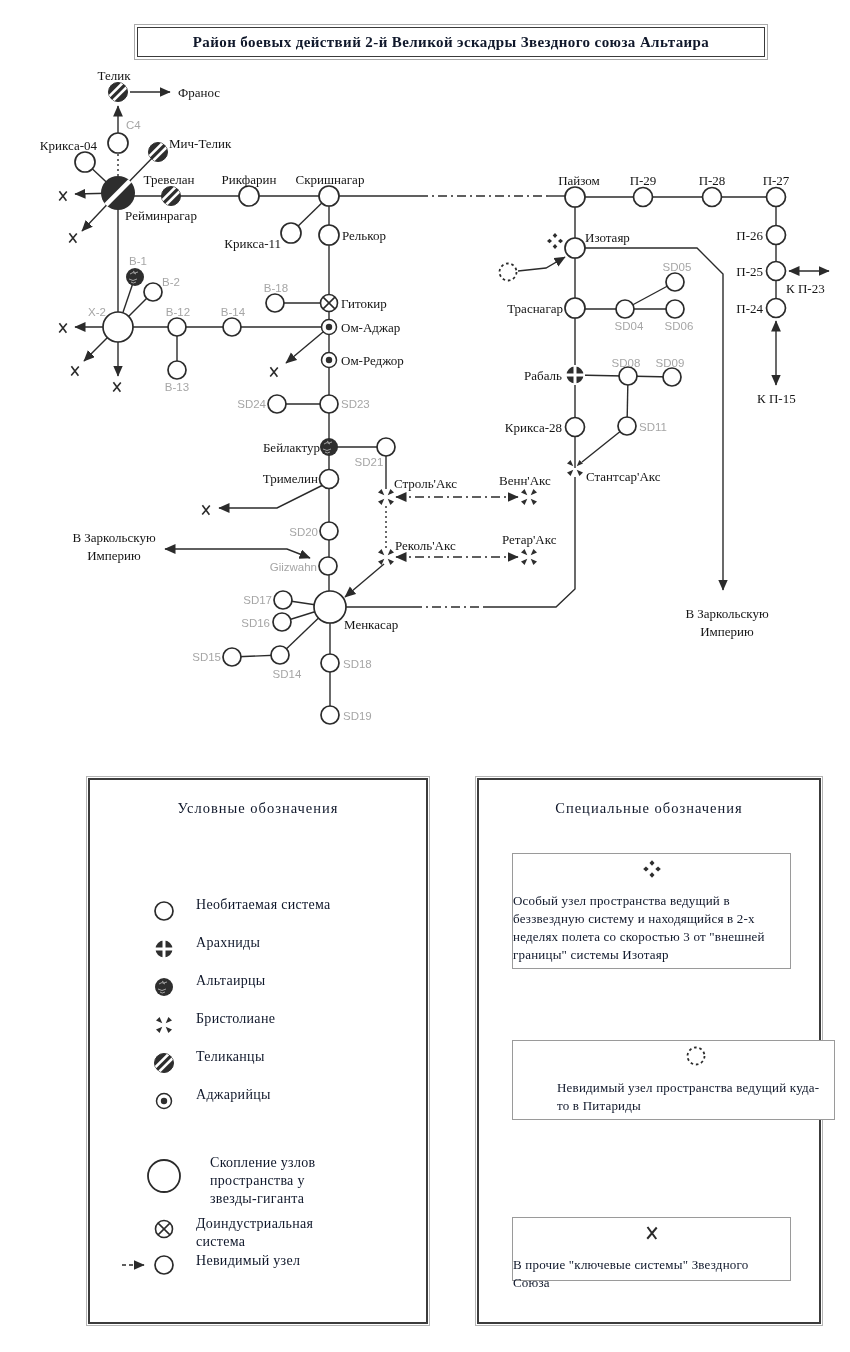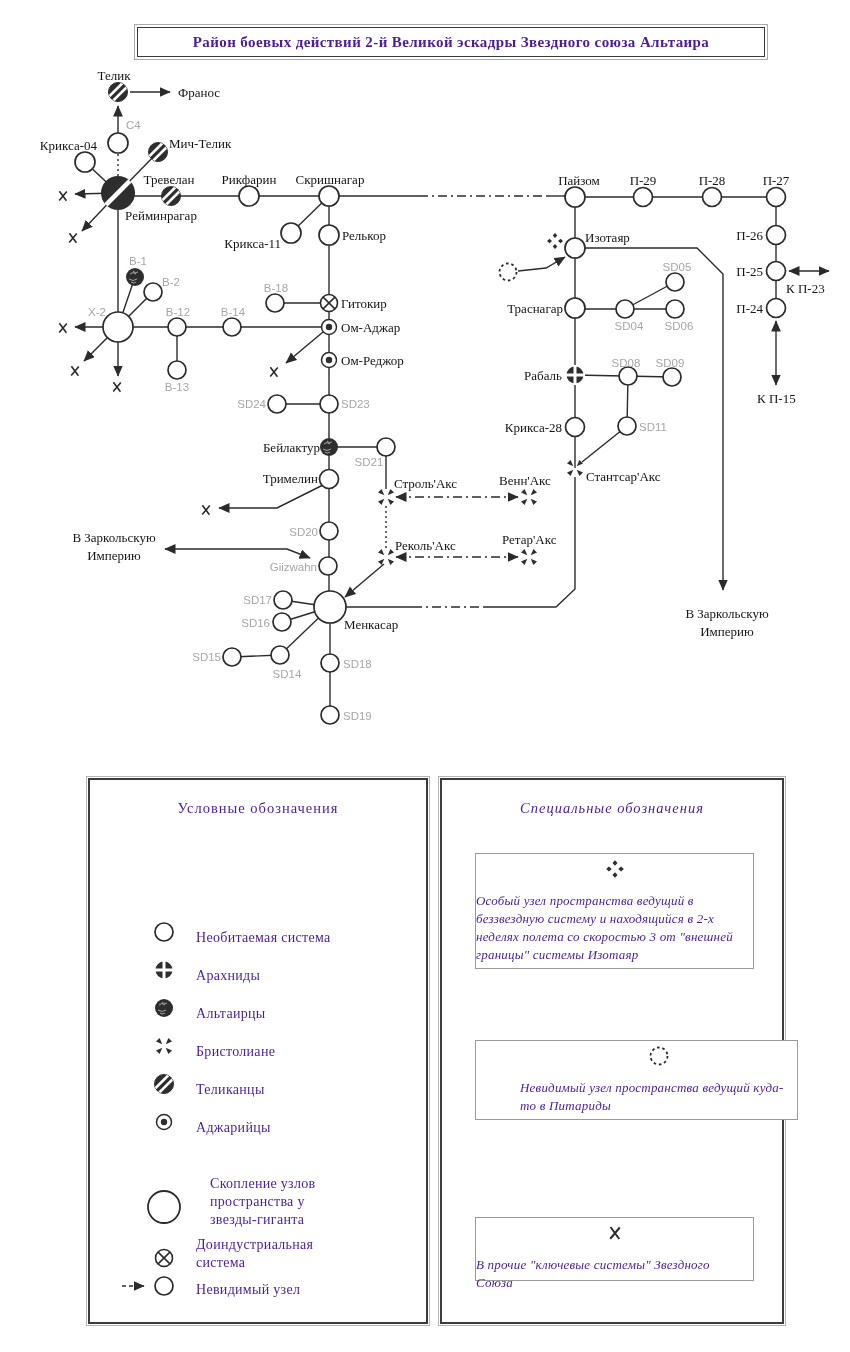--- a/index.html
+++ b/index.html
@@ -1,26 +1,26 @@
 <!DOCTYPE html>
 <html><head>
 <meta charset="utf-8">
 <style>
   html,body{margin:0;padding:0;background:#fff;}
   .page{position:relative;width:850px;height:1352px;background:#fff;overflow:hidden;
-        font-family:"Liberation Serif", serif;color:#4c1d95;}
+        font-family:"Liberation Serif", serif;color:#0f172a;}
   .title-box{position:absolute;left:137px;top:27px;width:626px;height:28px;
         border:1px solid #3a3a3a;outline:1px solid #aaa;outline-offset:2px;
         display:flex;align-items:center;justify-content:center;
         font-weight:bold;font-size:15px;letter-spacing:.4px;background:#fff;}
   svg text{font-family:"Liberation Serif", serif;font-size:13px;fill:#151515;}
   svg text.gry{font-family:"Liberation Sans", sans-serif;font-size:11.5px;fill:#a6a6a6;}
   .lgbox{position:absolute;background:#fff;border:2px solid #3c3c3c;outline:1px solid #b5b5b5;outline-offset:1px;}
   .lgtitle{position:absolute;top:20px;left:0;right:0;text-align:center;font-size:14.5px;letter-spacing:1px;}
-  .l1row{position:absolute;left:60px;right:8px;display:flex;align-items:flex-end;gap:18px;transform:translateY(-50%);margin-top:21px;}
+  .l1row{position:absolute;left:60px;right:8px;display:flex;align-items:flex-start;gap:18px;transform:translateY(-50%);}
   .l1ic{flex:none;display:flex;justify-content:center;}
   .l1lb{font-size:14px;letter-spacing:.3px;}
   .l1col{display:flex;flex-direction:column;line-height:18px;font-size:14px;letter-spacing:.3px;}
   .sbox{position:absolute;left:33px;width:277px;border:1px solid #9a9a9a;display:flex;align-items:center;background:#fff;flex-direction:column;}
   .sbox .ic{flex:none;width:56px;display:flex;justify-content:center;}
   .sbox .tx{flex:1;font-size:13px;line-height:18px;letter-spacing:.2px;padding:8px 10px 8px 0;}
 </style>
 </head>
 <body>
 
@@ -365,21 +365,21 @@
       <span class="l1ic">
         <svg width="58" height="24" viewBox="0 0 58 24">
           <line x1="2" y1="12" x2="24" y2="12" stroke="#2b2b2b" stroke-width="1.4" stroke-dasharray="4,3" marker-end="url(#ar)"></line>
           <circle cx="44" cy="12" r="9" fill="#fff" stroke="#2b2b2b" stroke-width="1.7"></circle>
         </svg>
         </span>
       <span class="l1lb">Невидимый узел</span>
     </div>
   </div>
 
-  <div class="lgbox" style="left:440px;top:778px;width:340px;height:542px;font-style:italic;">
+  <div class="lgbox" style="left:477px;top:778px;width:340px;height:542px;">
     <div class="lgtitle">Специальные обозначения</div>
 
     <div class="sbox" style="top:73px;height:114px;">
       <span class="ic">
         <svg width="30" height="30" viewBox="-15 -15 30 30">
             <use href="#sym-special" transform="scale(1.1)"></use>
           </svg>
         </span>
       <span class="tx">Особый узел пространства ведущий в беззвездную систему и находящийся в 2-х неделях полета со скоростью 3 от "внешней границы" системы Изотаяр</span>
     </div>

